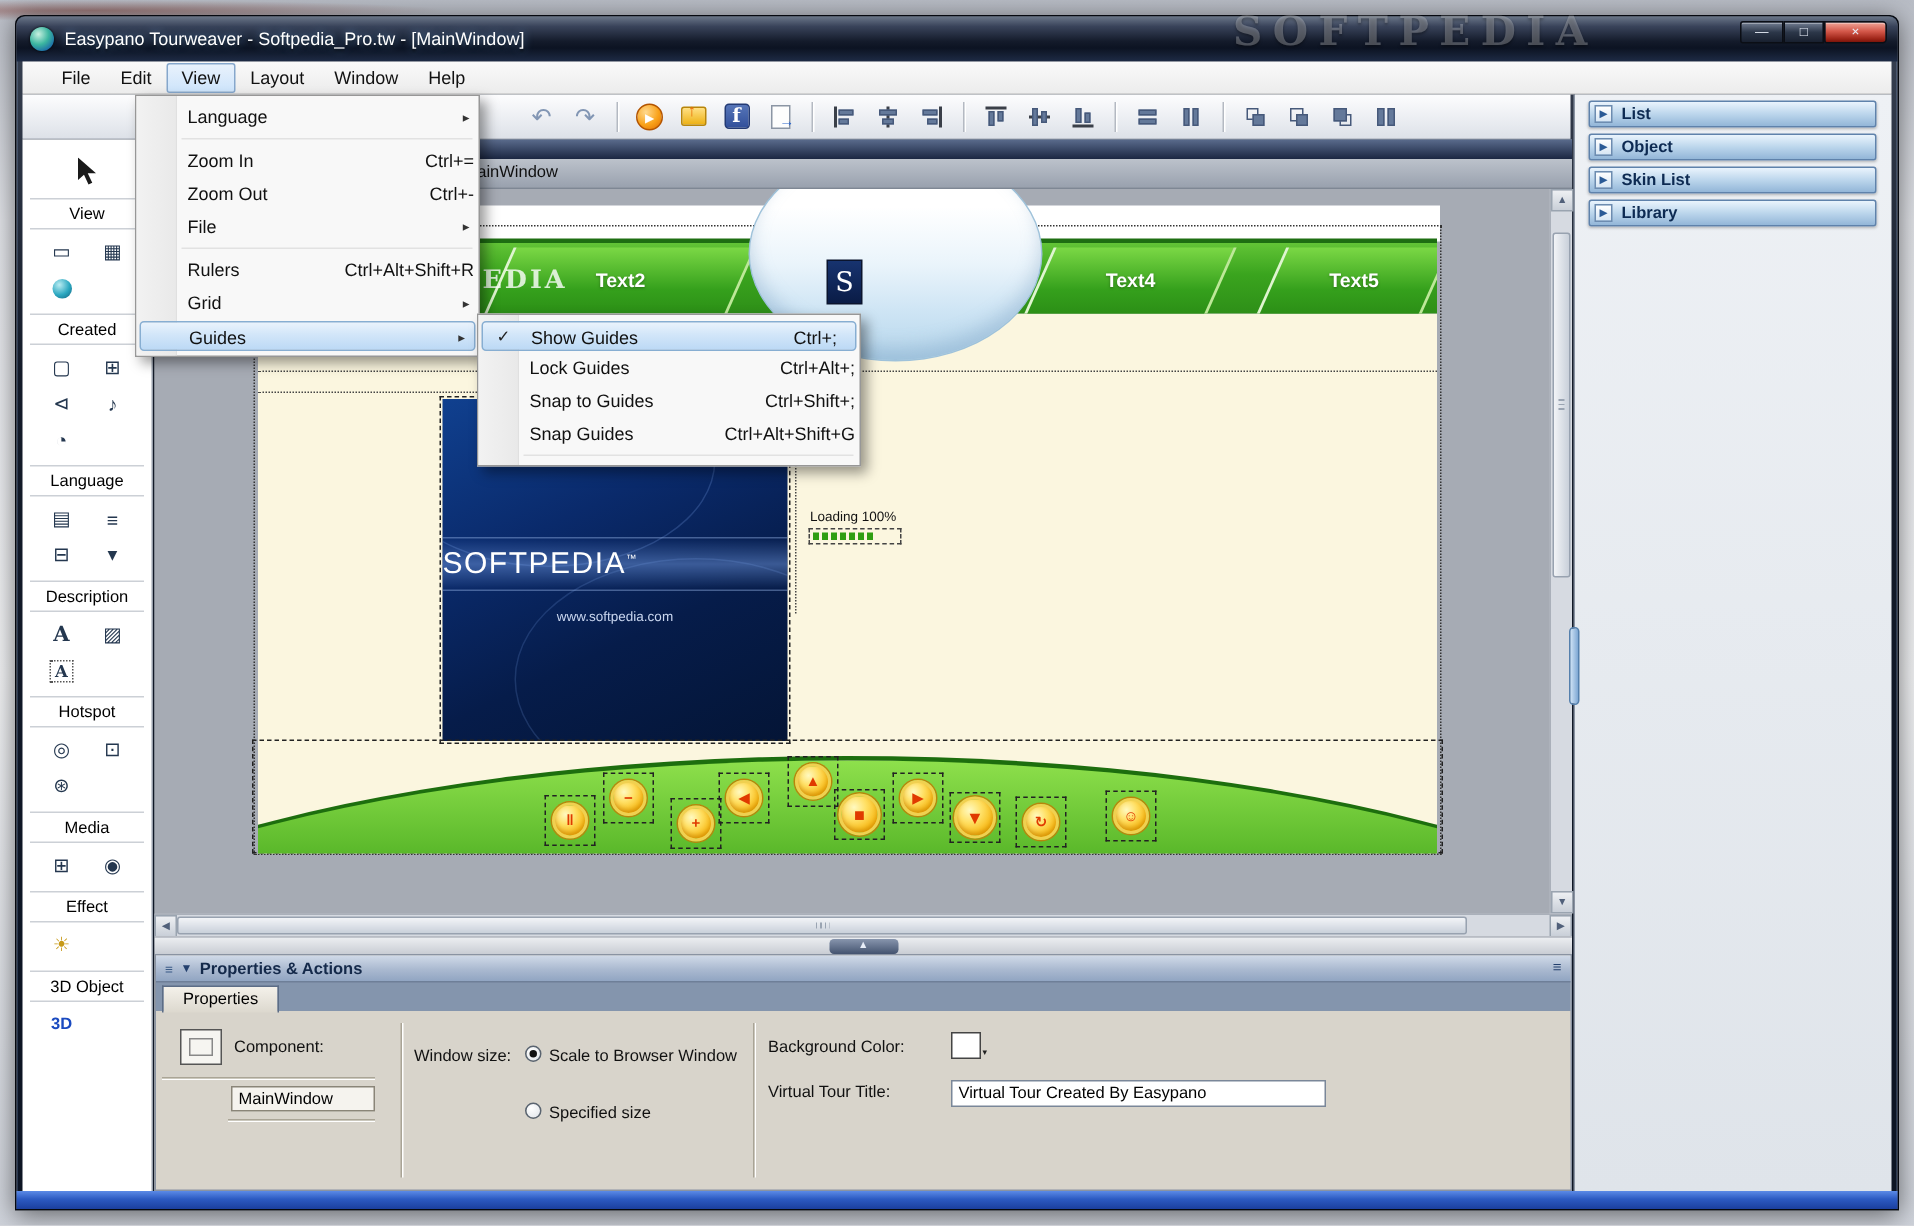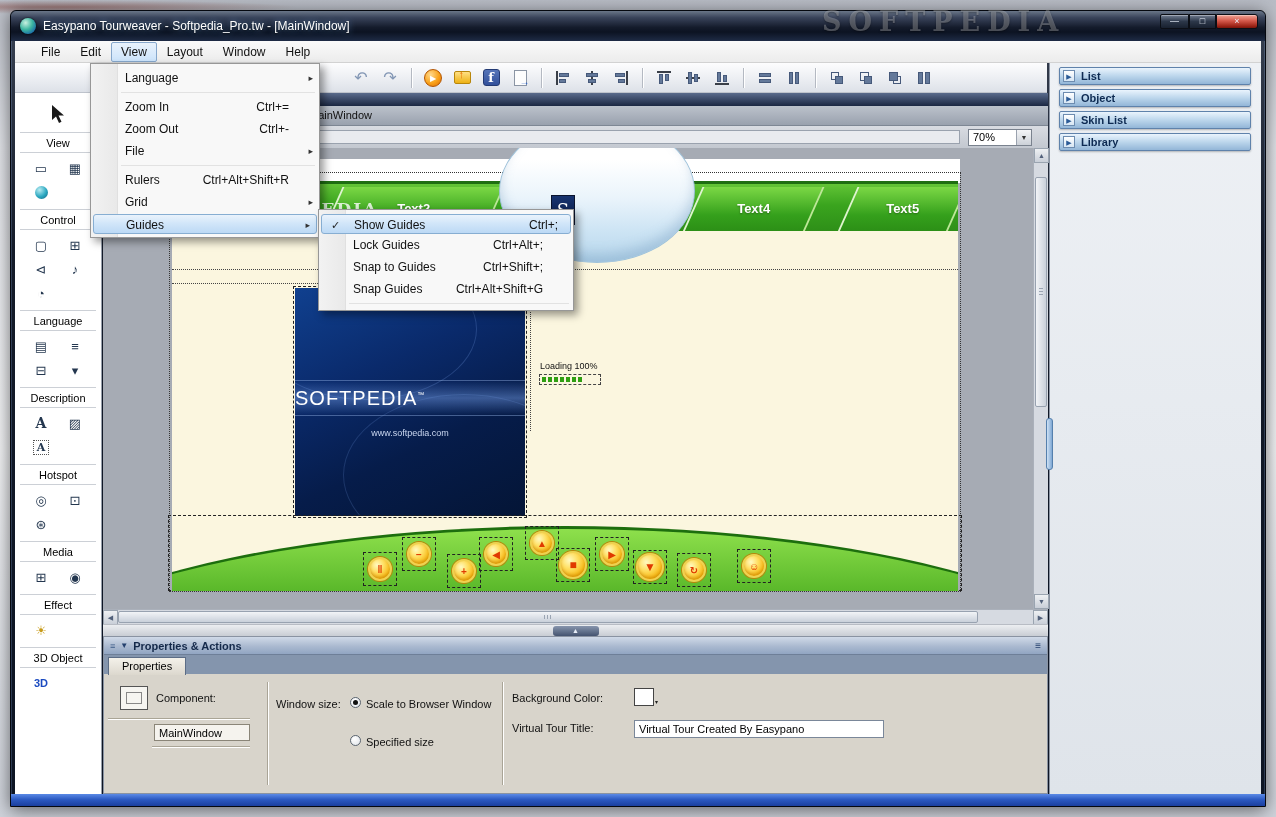--- a/index.html
+++ b/index.html
@@ -228,21 +228,21 @@
     border:1px solid #7a8799; font-size:11px; padding:0 4px; font-family:inherit; color:#000; }
 
   
   .menu { position:absolute; background:#f8f8f8; border:1px solid #979797; box-shadow:4px 4px 8px rgba(0,0,0,.4);
     font-size:12px; color:#111; padding:3px 0; z-index:60; }
   .menu::before { content:""; position:absolute; left:0; top:0; bottom:0; width:26px;
     background:linear-gradient(90deg,#f2f2f2,#e9e9e9); border-right:1px solid #e0e0e0; }
   .menu-view { left:90px; top:63px; width:230px; }
   .menu-guides { left:318px; top:209px; width:256px; }
   .mi { position:relative; z-index:1; height:22px; line-height:22px; padding:0 14px 0 34px; }
-  .mi .sc { position:absolute; right:30px; }
+  .mi .sc { position:absolute; right:3px; }
   .mi .arr { position:absolute; right:6px; font-size:9px; color:#333; }
   .mi .chk { position:absolute; left:9px; font-size:11px; color:#222; }
   .mi.hl { margin:0 2px; padding:0 12px 0 32px; height:20px; line-height:20px; margin-top:1px;
     background:linear-gradient(180deg,#eaf3fc,#d2e6f9 45%,#bcd9f5); border:1px solid #87aed2; border-radius:3px; }
   .mi.hl .sc { right:12px; }
   .mi.dis { color:#a5a5a5; }
   .msep { position:relative; z-index:1; height:1px; background:#e2e2e2; margin:3px 4px 3px 30px; }
 </style>
 </head>
 <body>
@@ -389,21 +389,21 @@
       <div class="tb-label">View</div>
       <div class="tb-sep"></div>
       <div class="tb-grid">
         <div class="tool">▭</div>
         <div class="tool">▦</div>
         <div class="tool">
             <span class="globe"></span>
           </div>
       </div>
       <div class="tb-sep"></div>
-      <div class="tb-label">Control</div>
+      <div class="tb-label">Created</div>
       <div class="tb-sep"></div>
       <div class="tb-grid">
         <div class="tool">▢</div>
         <div class="tool">⊞</div>
         <div class="tool">⊲</div>
         <div class="tool">♪</div>
         <div class="tool">◔</div>
       </div>
       <div class="tb-sep"></div>
       <div class="tb-label">Language</div>
@@ -452,27 +452,20 @@
         <div class="tool">
             <span class="t-3d">3D</span>
           </div>
       </div>
     </div>
 
     <div class="center">
       <div class="mdi-strip"></div>
       <div class="tabbar">
         <span class="doc-tab">MainWindow</span>
-      </div>
-      <div class="zoombar">
-        <div class="zoom-well"></div>
-        <div class="zoom-combo">
-          <span class="zoom-value">70%</span>
-          <span class="zoom-drop">▼</span>
-        </div>
       </div>
 
       <div class="canvas-row">
         <div class="canvas">
           <div class="cv">
             <div class="page-top"></div>
             <div class="main-outline"></div>
             <div class="content-bg"></div>
 
             <div class="banner">

